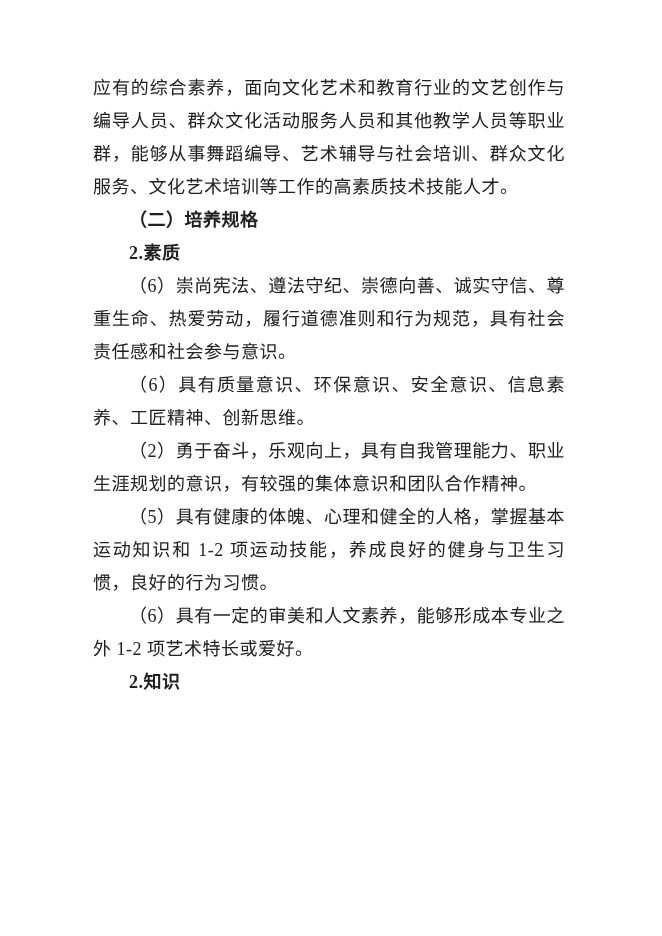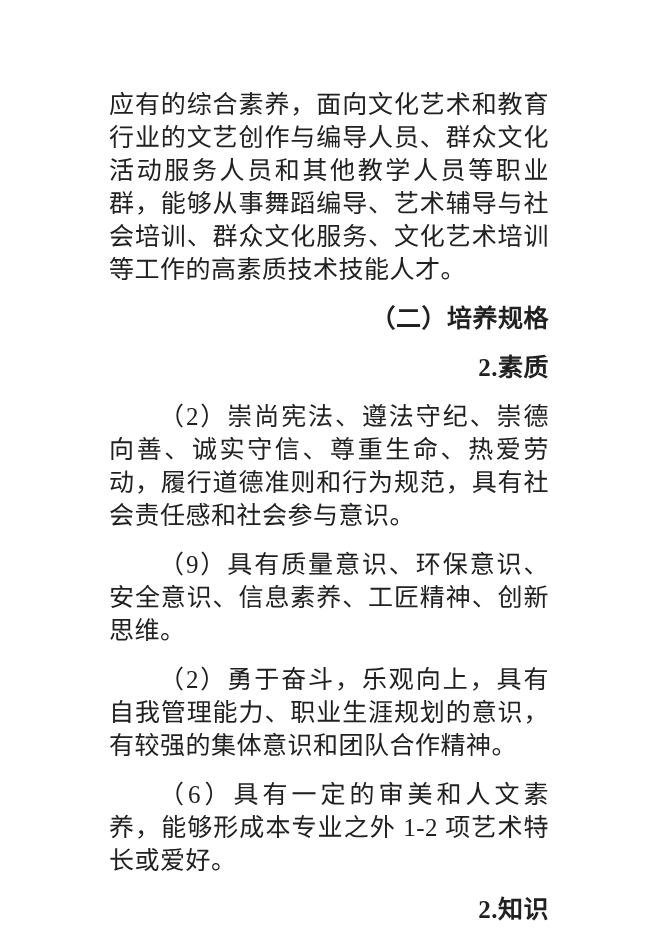--- a/index.html
+++ b/index.html
@@ -19,48 +19,49 @@
     color: #212121;
   }
   .content {
     position: absolute;
     top: 72px;
     left: 93px;
     width: 472px;
     box-sizing: border-box;
   }
   .content p {
-    margin: 16px;
+    margin: 0;
     padding: 0;
-    font-size: 25px;
+    font-size: 18px;
     line-height: 33px;
     letter-spacing: 0.5px;
     word-break: break-all;
   }
   .body {
     text-align: justify;
     text-justify: inter-character;
     text-indent: 2em;
   }
   .body.no-indent {
     text-indent: 0;
   }
   .heading {
     font-weight: bold;
     text-indent: 2em;
-    text-align: right;
+    text-align: left;
   }
 </style>
 </head>
 <body>
 
 <div class="page">
   <div class="content">
     <p class="body no-indent">应有的综合素养，面向文化艺术和教育行业的文艺创作与编导人员、群众文化活动服务人员和其他教学人员等职业群，能够从事舞蹈编导、艺术辅导与社会培训、群众文化服务、文化艺术培训等工作的高素质技术技能人才。</p>
     <p class="heading">（二）培养规格</p>
     <p class="heading">2.素质</p>
-    <p class="body">（2）崇尚宪法、遵法守纪、崇德向善、诚实守信、尊重生命、热爱劳动，履行道德准则和行为规范，具有社会责任感和社会参与意识。</p>
-    <p class="body">（9）具有质量意识、环保意识、安全意识、信息素养、工匠精神、创新思维。</p>
+    <p class="body">（6）崇尚宪法、遵法守纪、崇德向善、诚实守信、尊重生命、热爱劳动，履行道德准则和行为规范，具有社会责任感和社会参与意识。</p>
+    <p class="body">（6）具有质量意识、环保意识、安全意识、信息素养、工匠精神、创新思维。</p>
     <p class="body">（2）勇于奋斗，乐观向上，具有自我管理能力、职业生涯规划的意识，有较强的集体意识和团队合作精神。</p>
+    <p class="body">（5）具有健康的体魄、心理和健全的人格，掌握基本运动知识和 1-2 项运动技能，养成良好的健身与卫生习惯，良好的行为习惯。</p>
     <p class="body">（6）具有一定的审美和人文素养，能够形成本专业之外 1-2 项艺术特长或爱好。</p>
     <p class="heading">2.知识</p>
   </div>
 </div>
 
 </body></html>

